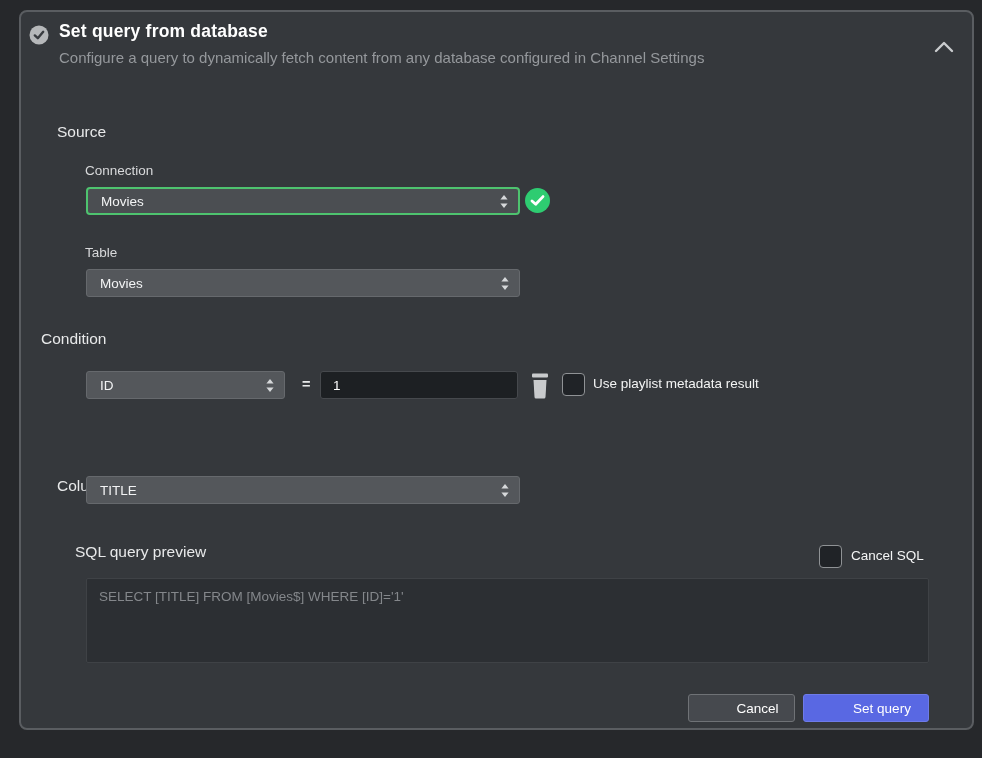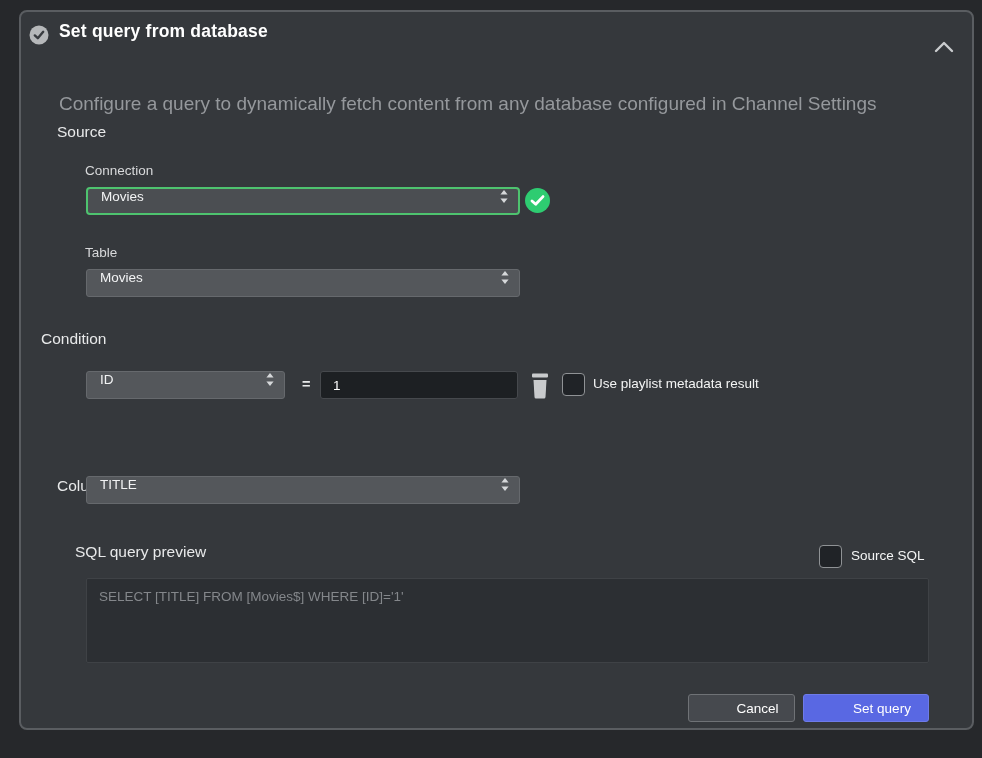--- a/index.html
+++ b/index.html
@@ -16,41 +16,42 @@
     width: 955px; height: 720px;
     background: #35383c;
     border: 2px solid #5a5d61;
     border-radius: 8px;
   }
   .abs { position: absolute; }
 
   
   .hdr-check { left: 8px; top: 13px; width: 20px; height: 20px; }
   .hdr-title { left: 38px; top: 9px; font-size: 17.5px; font-weight: 600; color: #ffffff; letter-spacing: .2px; }
-  .hdr-sub   { left: 38px; top: 37px; font-size: 19px; color: #95989c; margin-top: 44px; }
+  .hdr-sub   { left: 38px; top: 37px; font-size: 15px; color: #95989c; }
   .hdr-chevron { left: 912px; top: 27px; width: 22px; height: 16px; cursor: pointer; }
 
   
   .section-h { font-size: 15.5px; color: #e8e9ea; }
   .field-lbl { font-size: 13.5px; color: #d8d9db; }
 
   .sec-source    { left: 36px; top: 111px; }
   .lbl-connection{ left: 64px; top: 151px; }
   .lbl-table     { left: 64px; top: 233px; }
   .sec-condition { left: 20px; top: 318px; }
   .sec-column    { left: 36px; top: 421px; margin-top: 44px; }
   .sec-sql       { left: 54px; top: 525px; margin-top: 6px; }
 
   
   .select {
     height: 28px;
     background: #54575b;
     border: 1px solid #66696d;
     border-radius: 3px;
     display: flex;
+    align-items: center;
     cursor: pointer;
   }
   .select .sel-text {
     flex: 1;
     padding-left: 13px;
     font-size: 13.5px;
     color: #f2f3f4;
     white-space: nowrap;
     overflow: hidden;
   }
@@ -210,19 +211,19 @@
     <span class="stepper">
       <svg width="10" height="15" viewBox="0 0 10 15">
         <path d="M5 1 L8.6 5.6 H1.4 Z" fill="#d6d8da"></path>
         <path d="M5 14 L1.4 9.4 H8.6 Z" fill="#d6d8da"></path>
       </svg>
     </span>
   </div>
 
   <div class="abs section-h sec-sql">SQL query preview</div>
   <div class="abs checkbox chk-custom"></div>
-  <div class="abs lbl-custom">Source SQL</div>
+  <div class="abs lbl-custom">Cancel SQL</div>
   <textarea class="abs sql-box" readonly="" style="">SELECT [TITLE] FROM [Movies$] WHERE [ID]='1'</textarea>
 
   <div class="abs btn btn-cancel">Cancel</div>
   <div class="abs btn btn-set">Set query</div>
 
 </div>
 
 </body></html>

